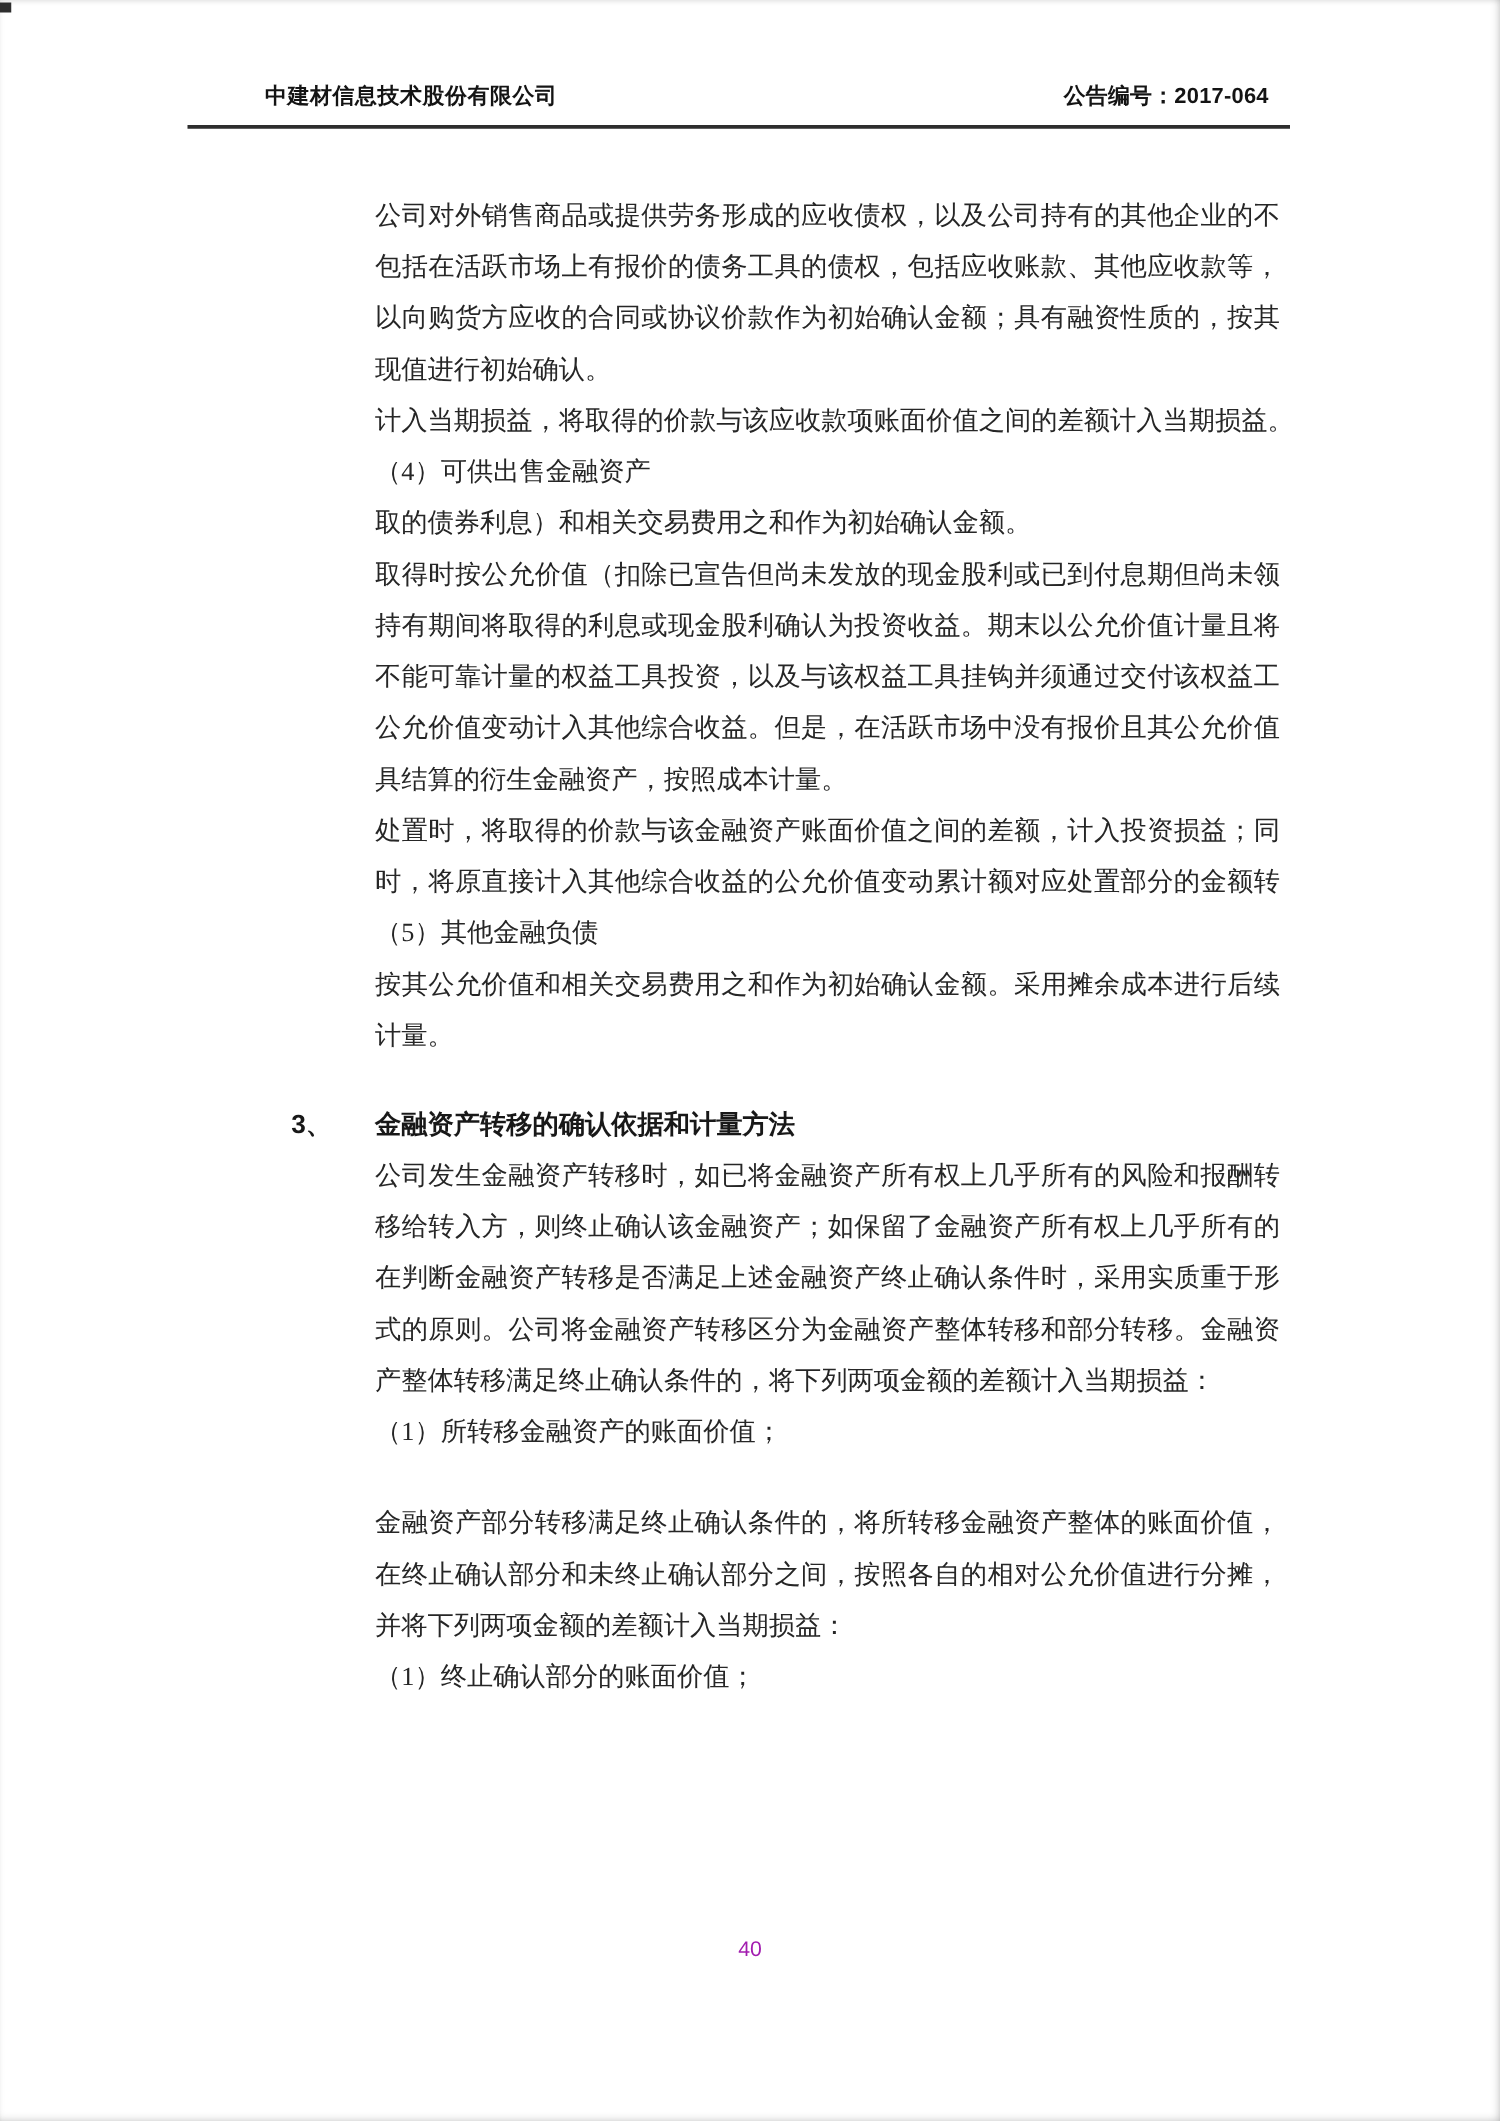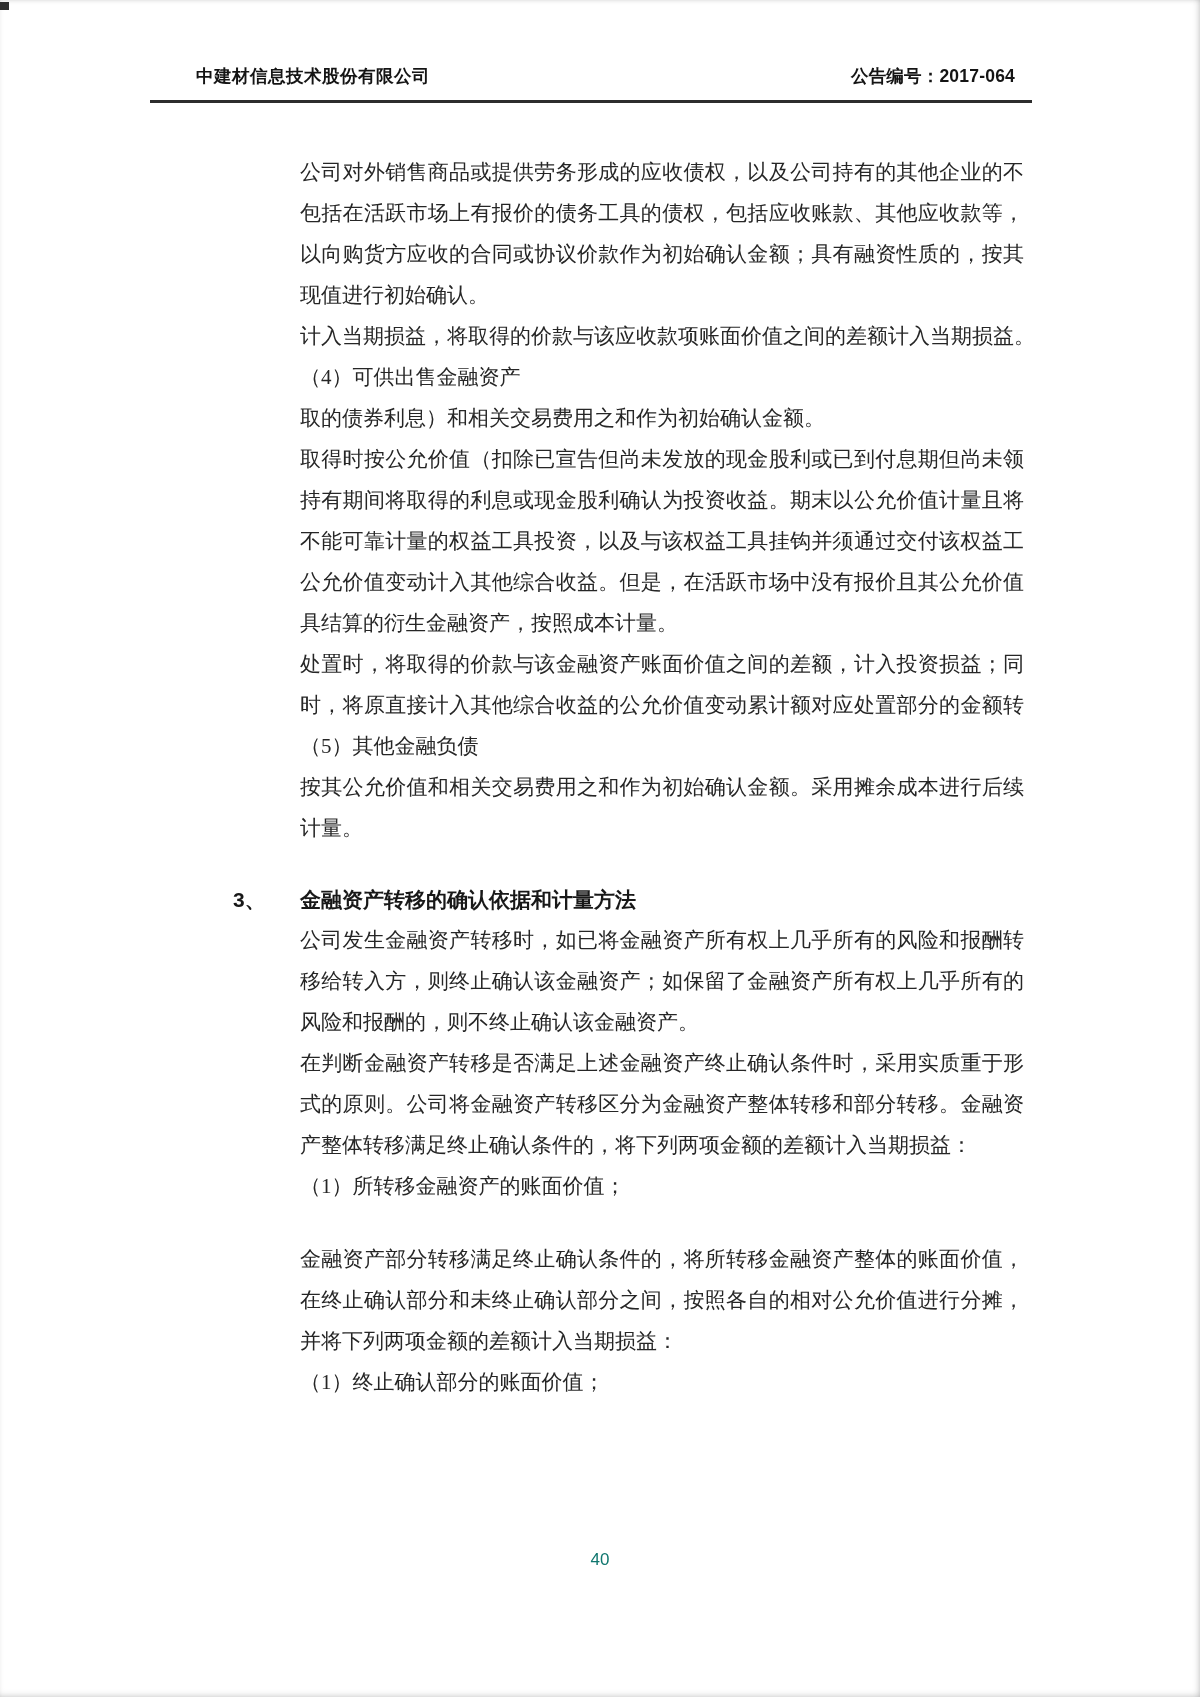--- a/index.html
+++ b/index.html
@@ -18,21 +18,21 @@
   
   .corner-mark{
     position:absolute;left:0;top:2px;width:9px;height:8px;
     background:#2e2e2e;
   }
   .header{
     position:absolute;left:0;top:64px;width:100%;height:30px;
     font-family:"Liberation Sans","DejaVu Sans",sans-serif;
     font-size:17.5px;font-weight:600;color:#141414;
   }
-  .header .company{position:absolute;left:196px;top:0;letter-spacing:.5px;}
+  .header .company{position:absolute;left:212px;top:0;letter-spacing:.5px;}
   .header .announce{position:absolute;right:185px;top:0;letter-spacing:.2px;}
   .header-divider{
     position:absolute;left:150px;top:100px;width:882px;height:3px;
     background:#2d2d2d;
   }
   .doc-body{
     position:absolute;left:300px;top:152px;width:724px;
   }
   .block{margin:0;}
   .block.gap{margin-top:32px;}
@@ -53,21 +53,21 @@
     margin-top:30px;
     height:41px;line-height:41px;
     font-family:"Liberation Sans","DejaVu Sans",sans-serif;
     font-weight:700;font-size:21px;color:#181818;
   }
   .section .secnum{position:absolute;left:-67px;top:0;}
   .footer{
     position:absolute;left:0;top:1550px;width:100%;
     text-align:center;
     font-family:"Liberation Sans","DejaVu Sans",sans-serif;
-    font-size:17px;color:#0f766e;
+    font-size:17px;color:#a21caf;
   }
 </style>
 </head>
 <body>
 
 <div class="page">
   <div class="corner-mark"></div>
 
   <div class="header">
     <span class="company">中建材信息技术股份有限公司</span>
@@ -106,21 +106,20 @@
         <div class="line">（5）其他金融负债</div>
       </div>
       <div class="block">
         <div class="line full">按其公允价值和相关交易费用之和作为初始确认金额。采用摊余成本进行后续</div>
         <div class="line">计量。</div>
       </div>
       <div class="section"><span class="secnum">3、</span><span>金融资产转移的确认依据和计量方法</span></div>
       <div class="block">
         <div class="line full">公司发生金融资产转移时，如已将金融资产所有权上几乎所有的风险和报酬转</div>
         <div class="line full">移给转入方，则终止确认该金融资产；如保留了金融资产所有权上几乎所有的</div>
-        <div class="line">风险和报酬的，则不终止确认该金融资产。</div>
       </div>
       <div class="block">
         <div class="line full">在判断金融资产转移是否满足上述金融资产终止确认条件时，采用实质重于形</div>
         <div class="line full">式的原则。公司将金融资产转移区分为金融资产整体转移和部分转移。金融资</div>
         <div class="line">产整体转移满足终止确认条件的，将下列两项金额的差额计入当期损益：</div>
       </div>
       <div class="block">
         <div class="line">（1）所转移金融资产的账面价值；</div>
       </div>
       <div class="block gap">

